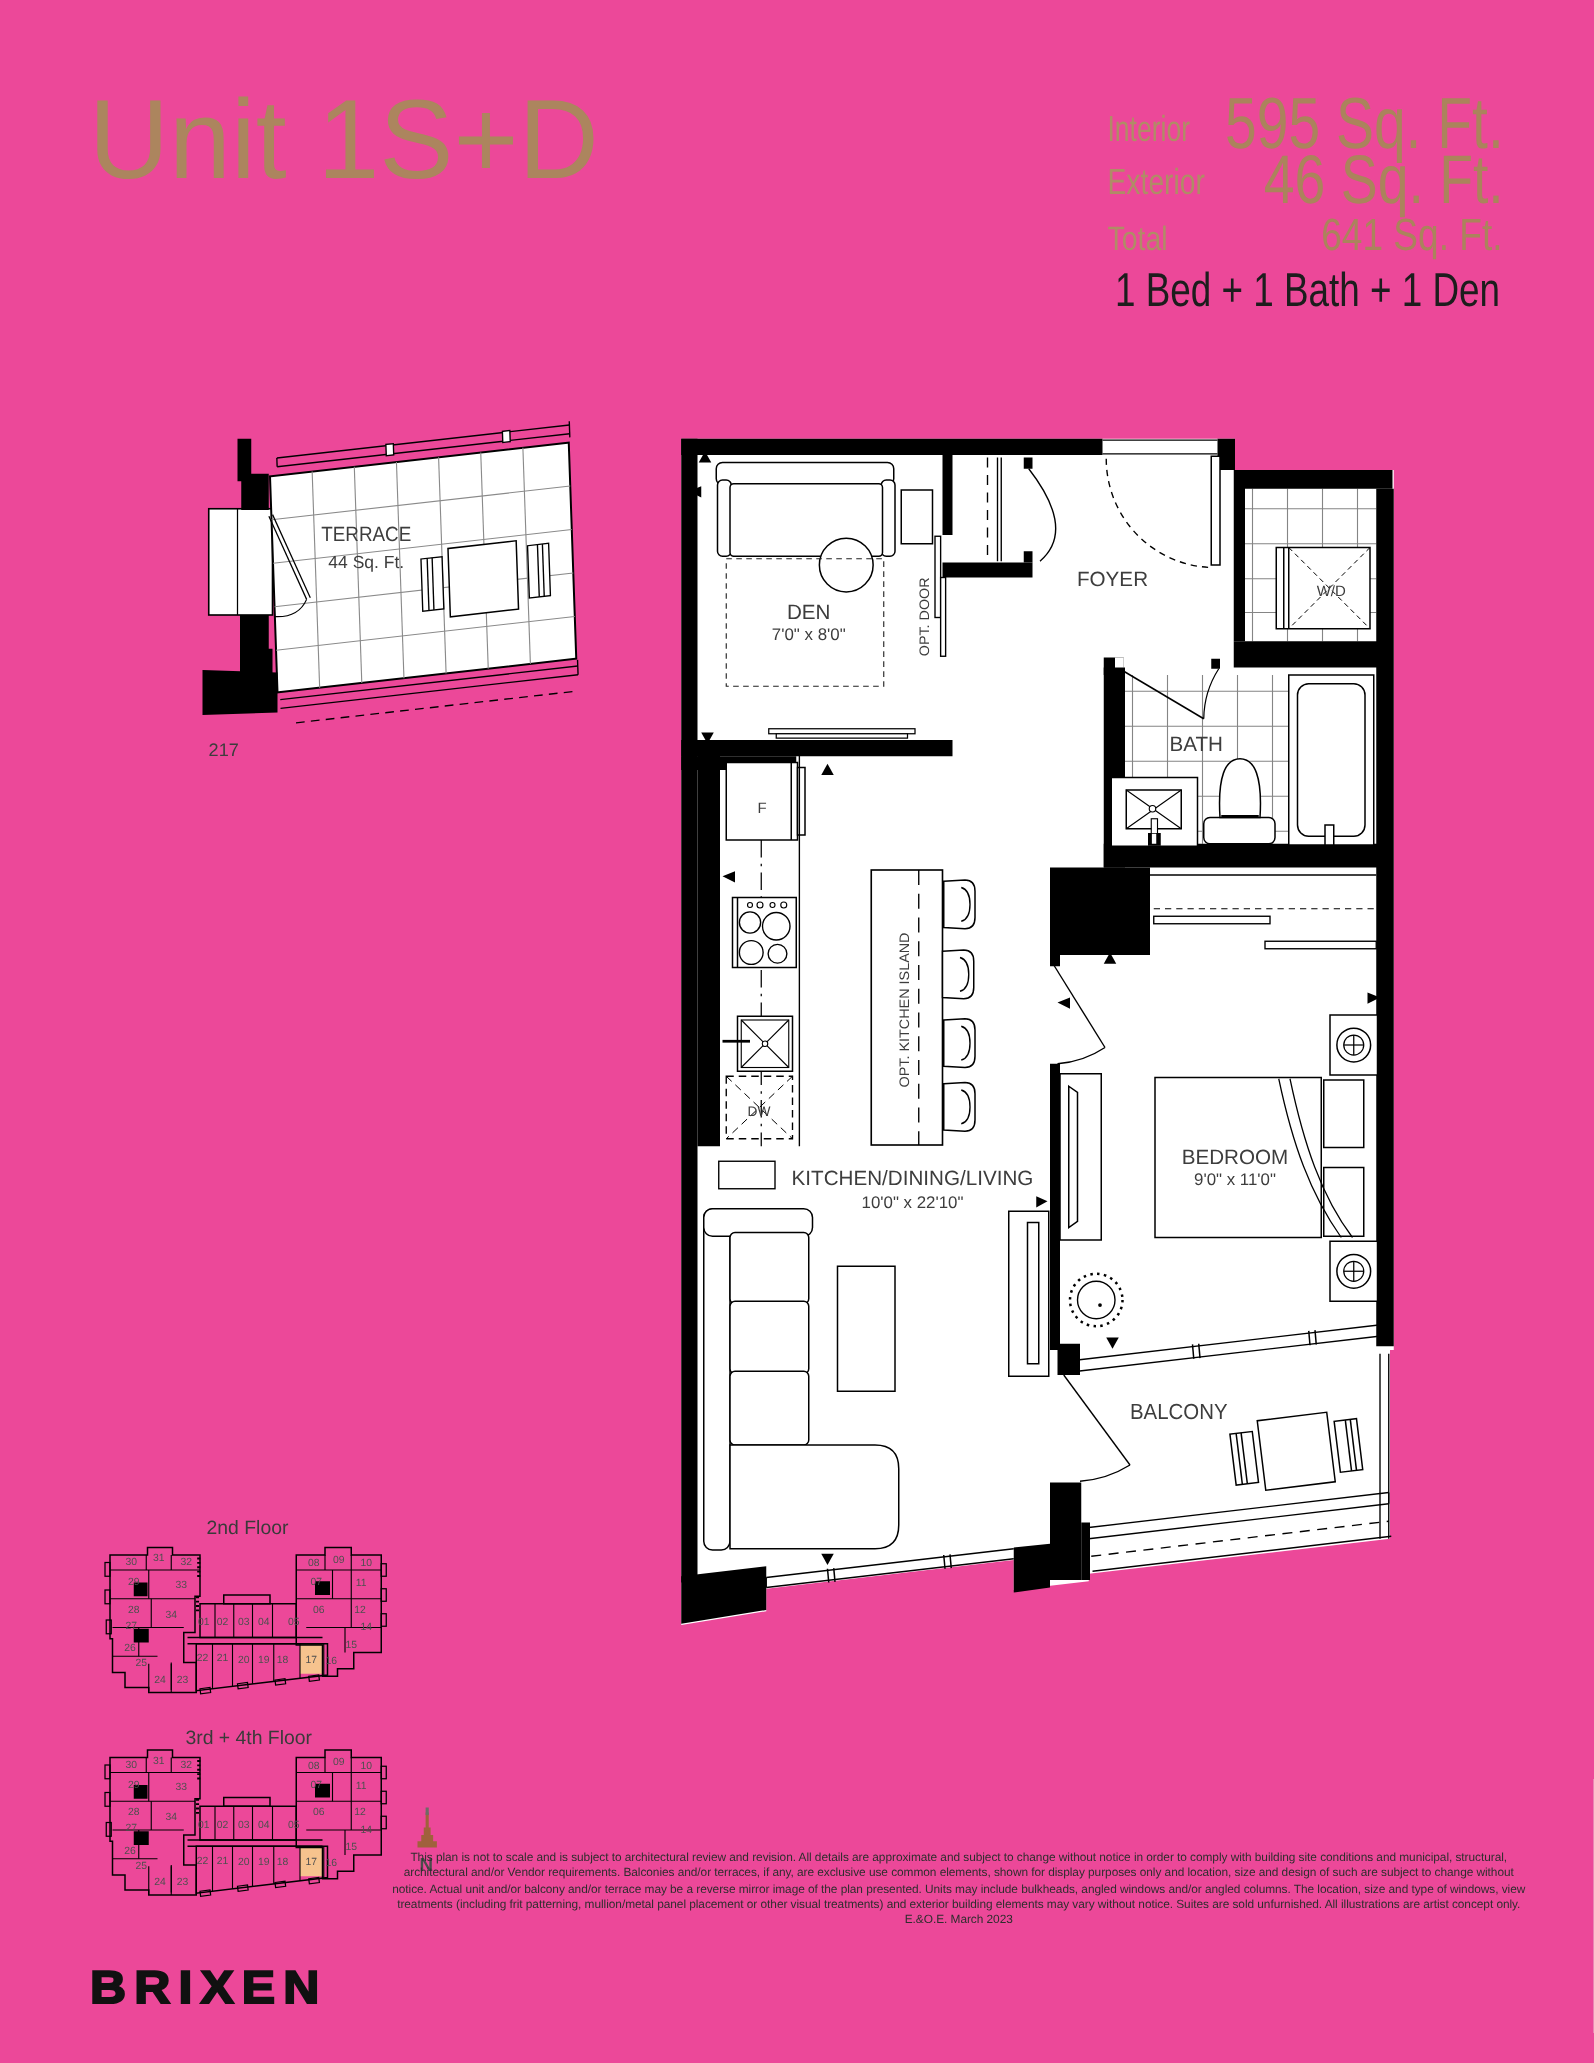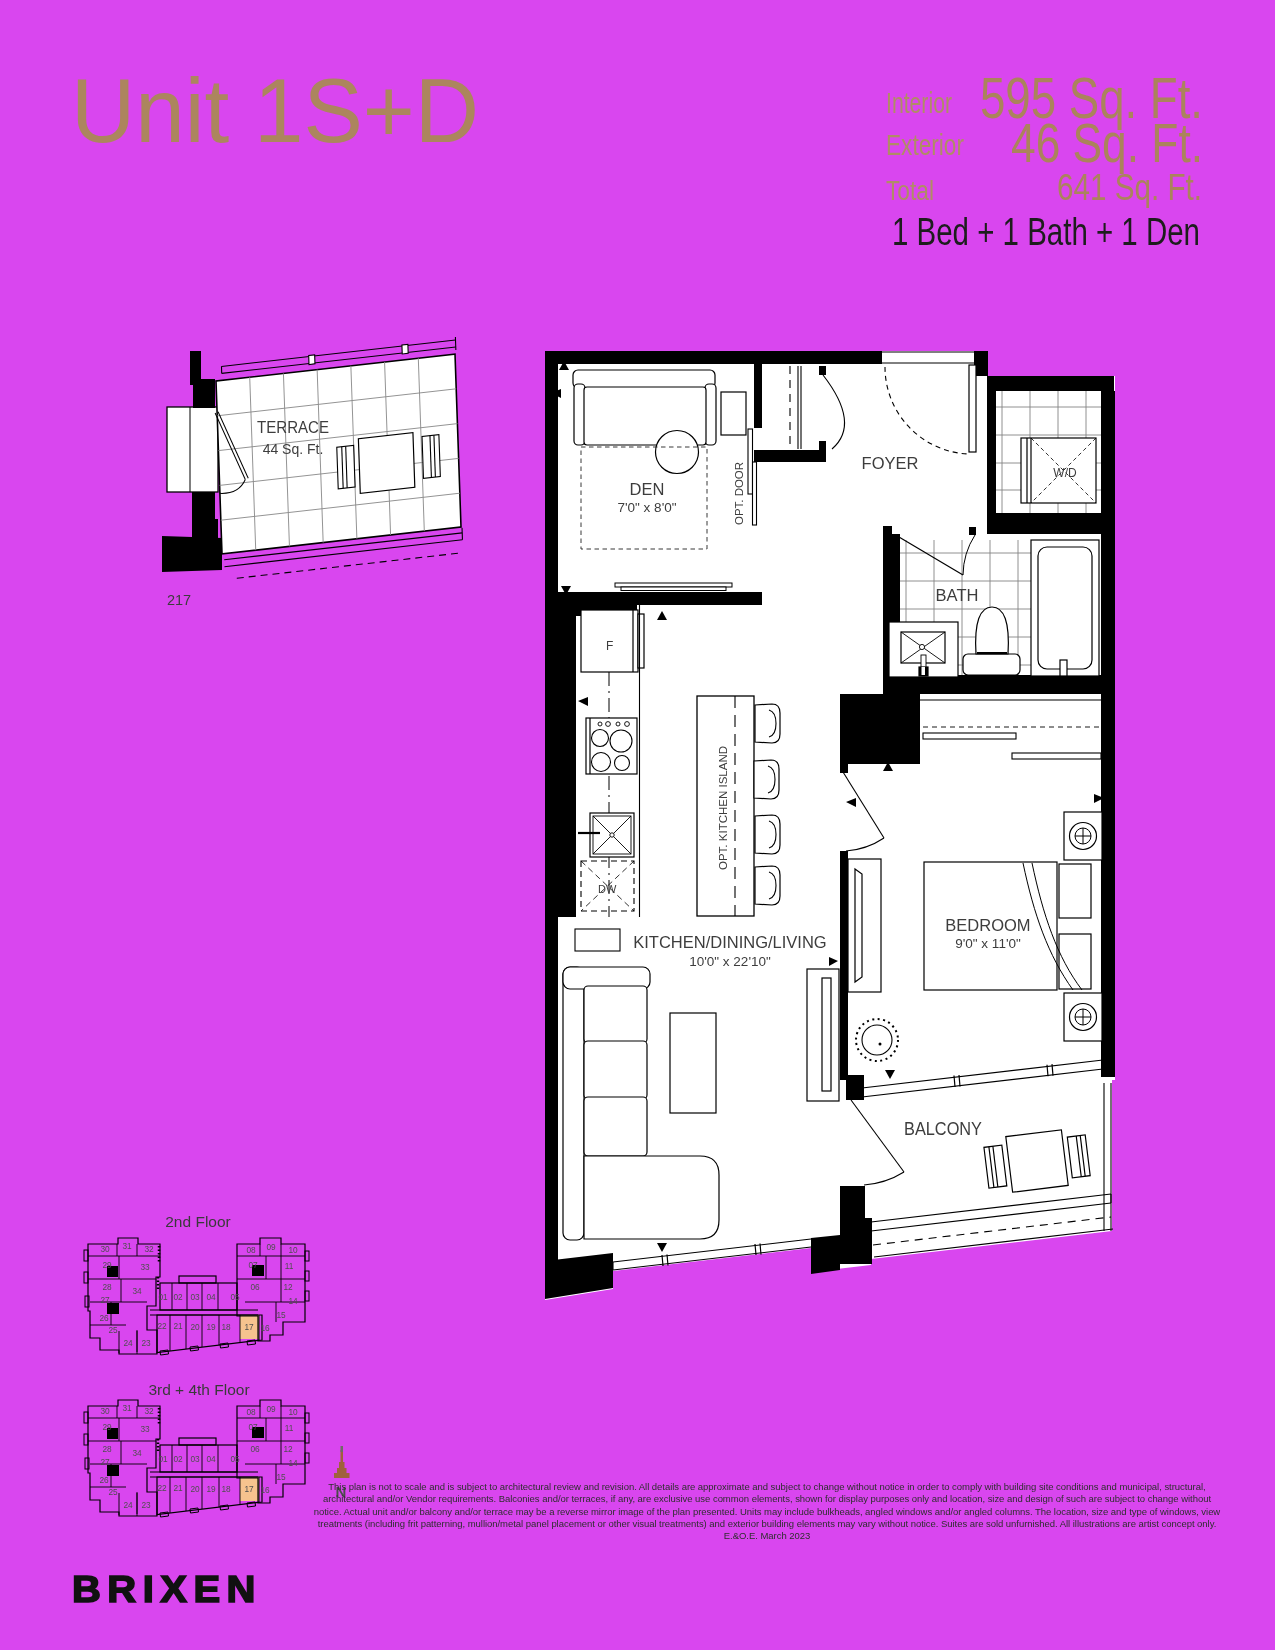--- a/index.html
+++ b/index.html
@@ -1,15 +1,15 @@
 <!DOCTYPE html>
 <html><head><meta charset="utf-8">
 <style>
 html,body{margin:0;padding:0;background:#e7e2da;}
-#page{position:relative;width:1275px;height:1650px;background:#d946ef;overflow:hidden;font-family:"Liberation Sans",sans-serif;}
+#page{position:relative;width:1275px;height:1650px;background:#ec4899;overflow:hidden;font-family:"Liberation Sans",sans-serif;}
 #psvg{position:absolute;left:0;top:0;}
 .disc{position:absolute;left:297px;top:1481px;width:940px;font-size:9.5px;line-height:12.3px;color:#2e2e2e;letter-spacing:-0.04px;white-space:nowrap;text-align:center;}
 </style></head>
 <body>
 <div id="page">
 <svg id="psvg" width="1275" height="1650" viewBox="0 0 1275 1650">
 <defs>
 <g id="lampcirc">
   <circle r="13.5" fill="#fff" stroke="#000" stroke-width="1.2"></circle>
   <circle r="8" fill="none" stroke="#000" stroke-width="1"></circle>

